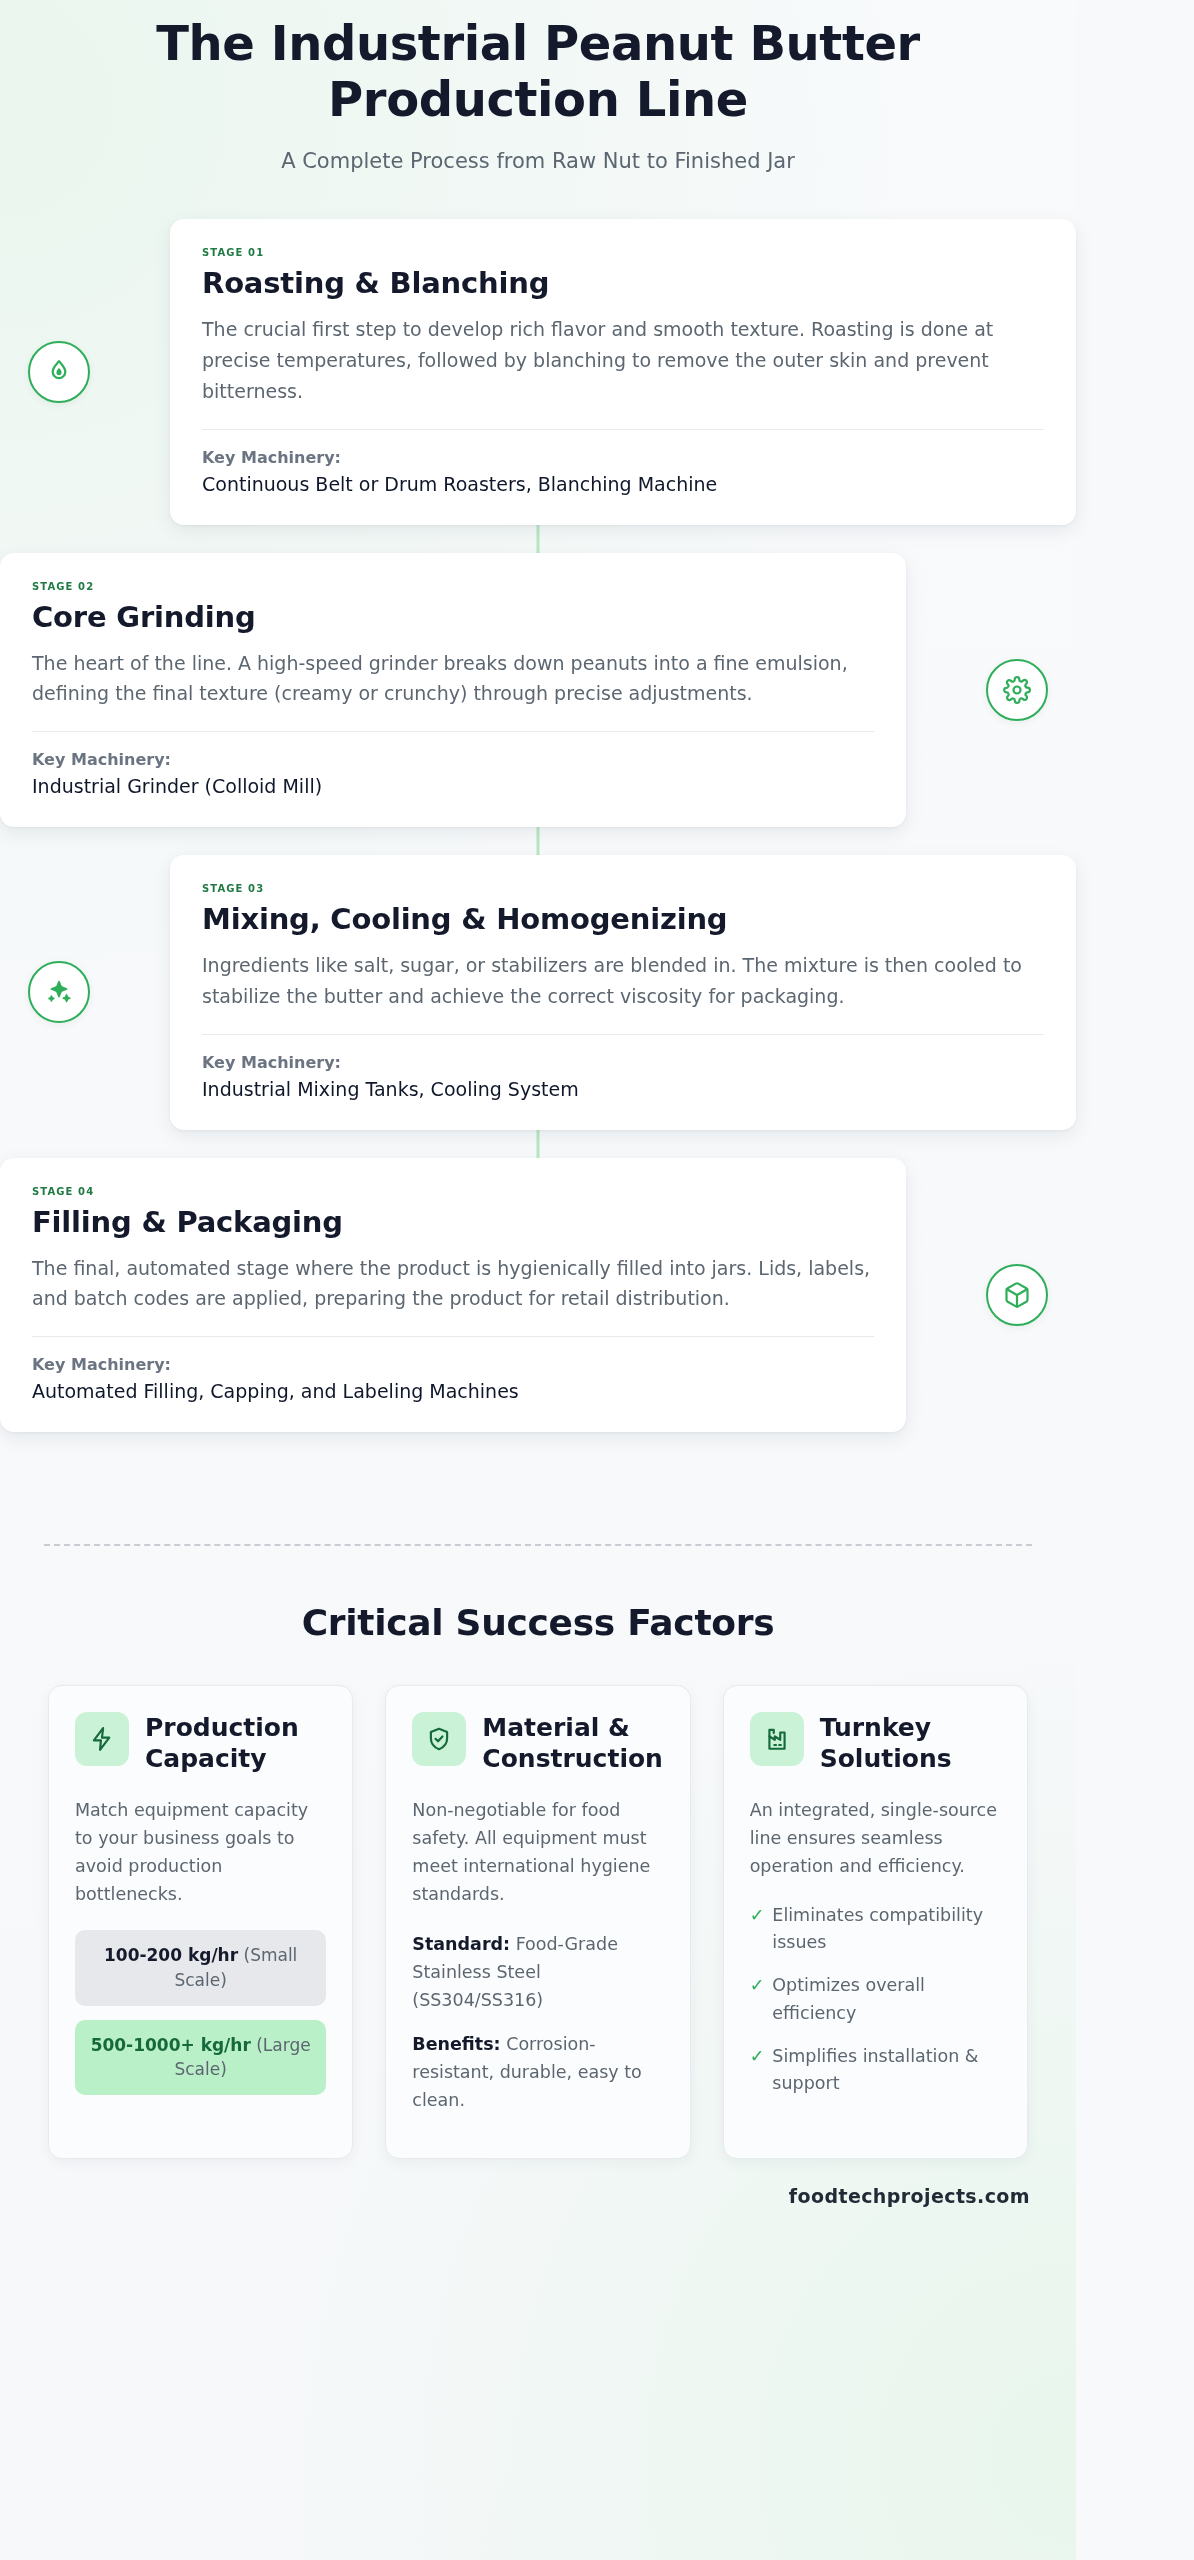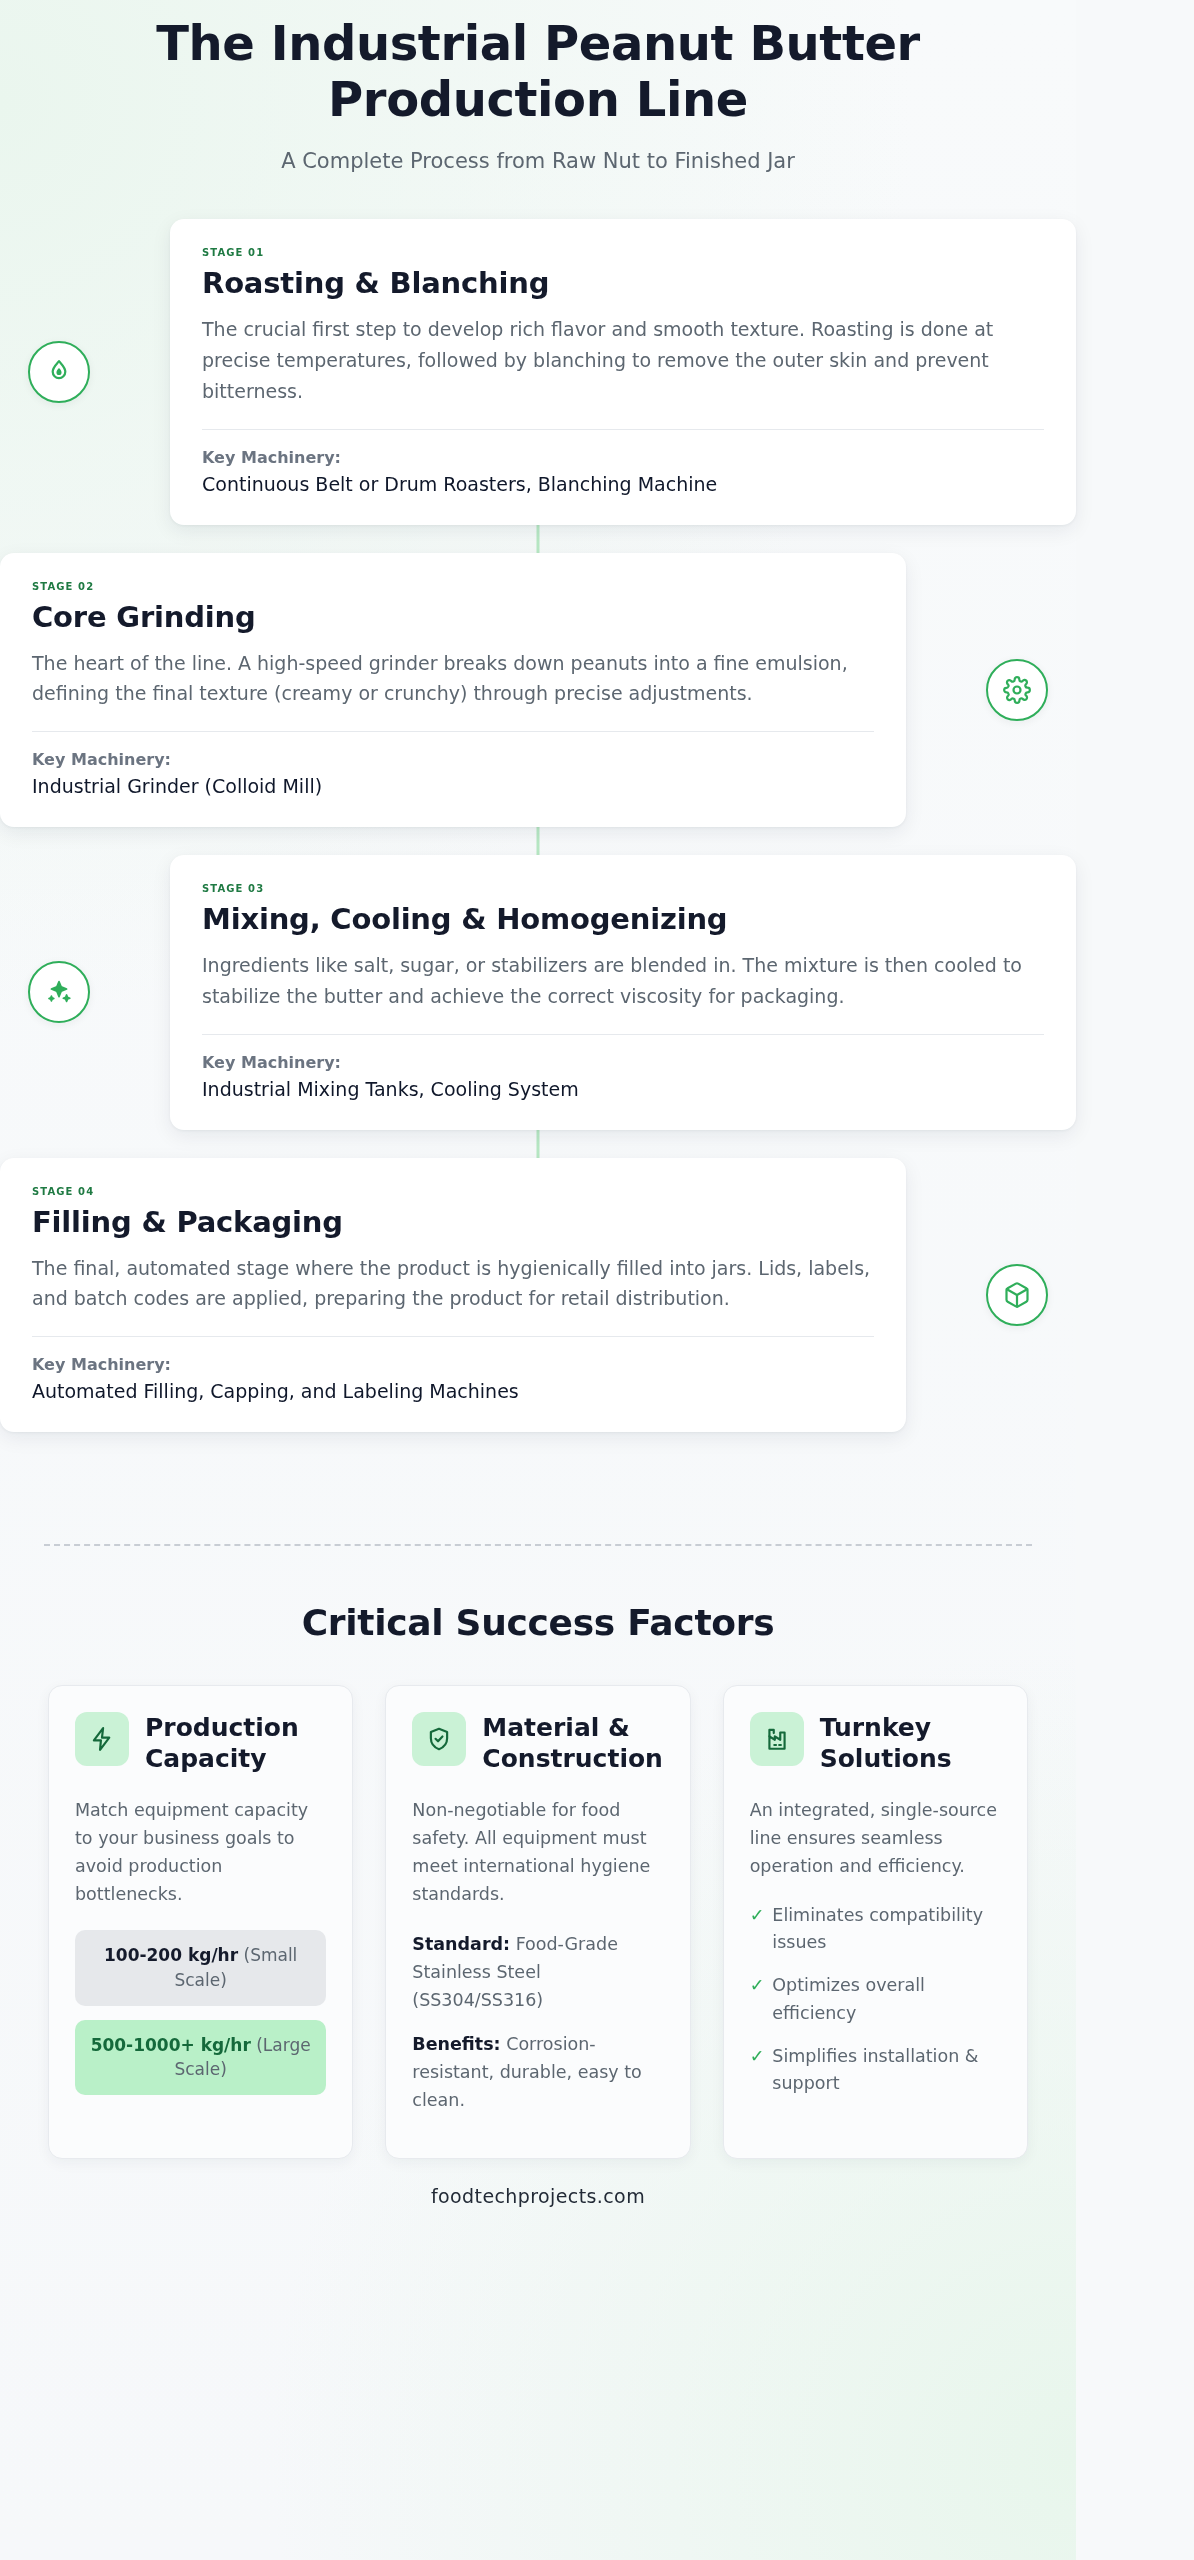--- a/index.html
+++ b/index.html
@@ -235,24 +235,24 @@
     line-height: 1.55;
     color: #5c6670;
     margin-bottom: 16px;
     display: flex;
     gap: 8px;
   }
   .check-mark { color: #2fae5a; font-weight: 700; }
 
   
   .footer {
-    text-align: center;
+    text-align: right;
     padding: 26px 46px 24px 46px;
     font-size: 19px;
-    font-weight: 400;
+    font-weight: 700;
     color: #222a36;
     letter-spacing: 0.4px;
   }
 </style>
 </head>
 <body>
 
 <div class="page">
 
   <div class="header">

